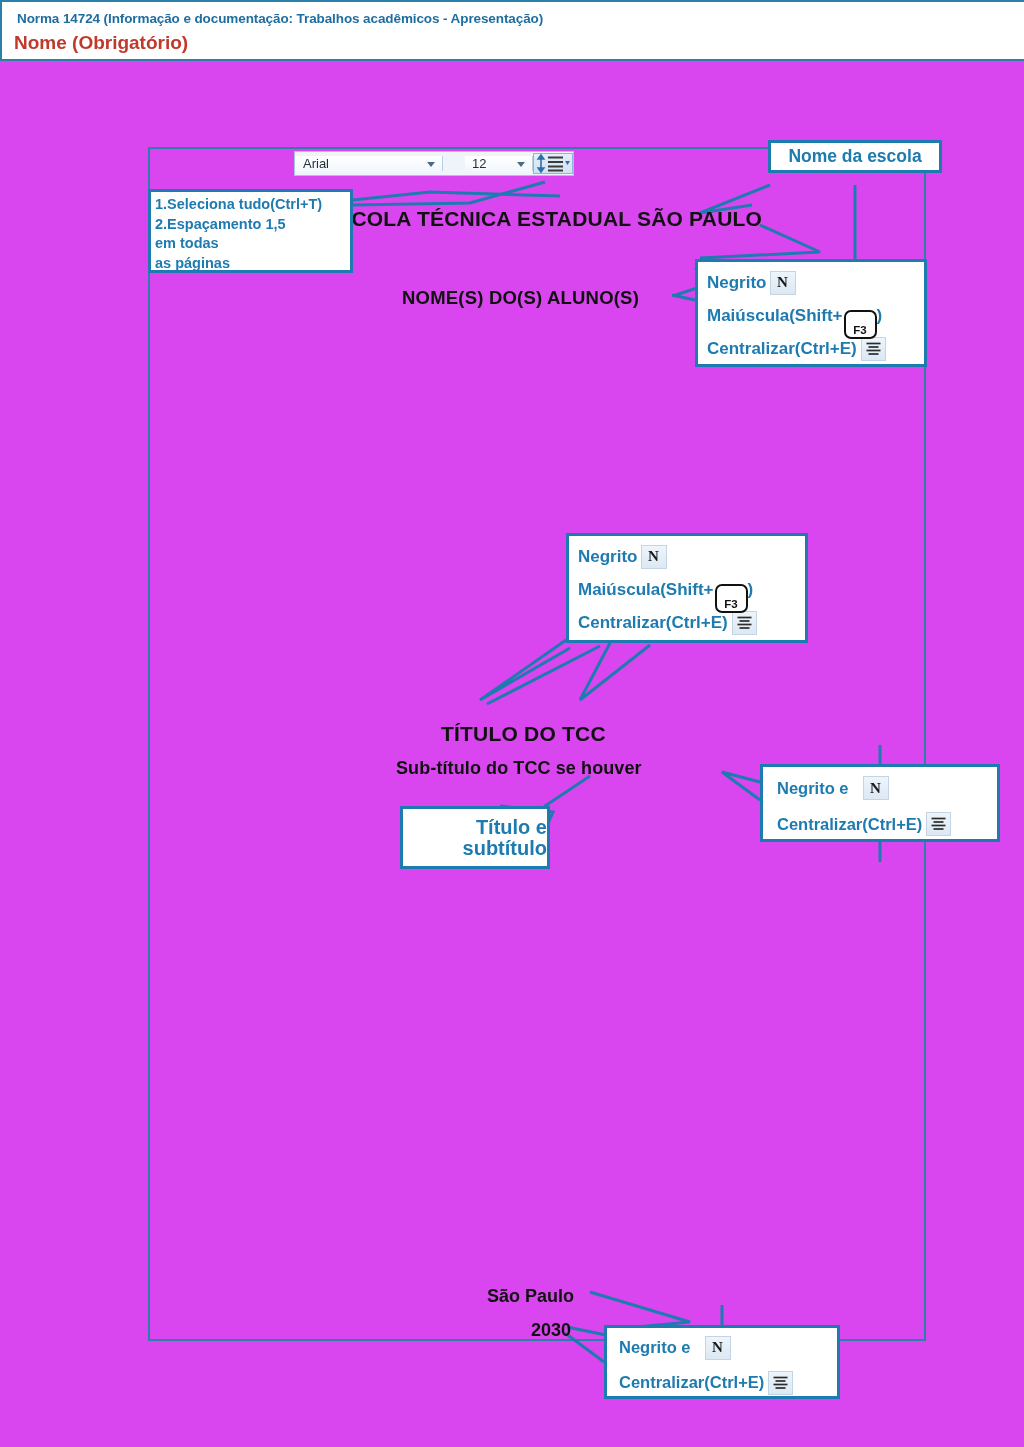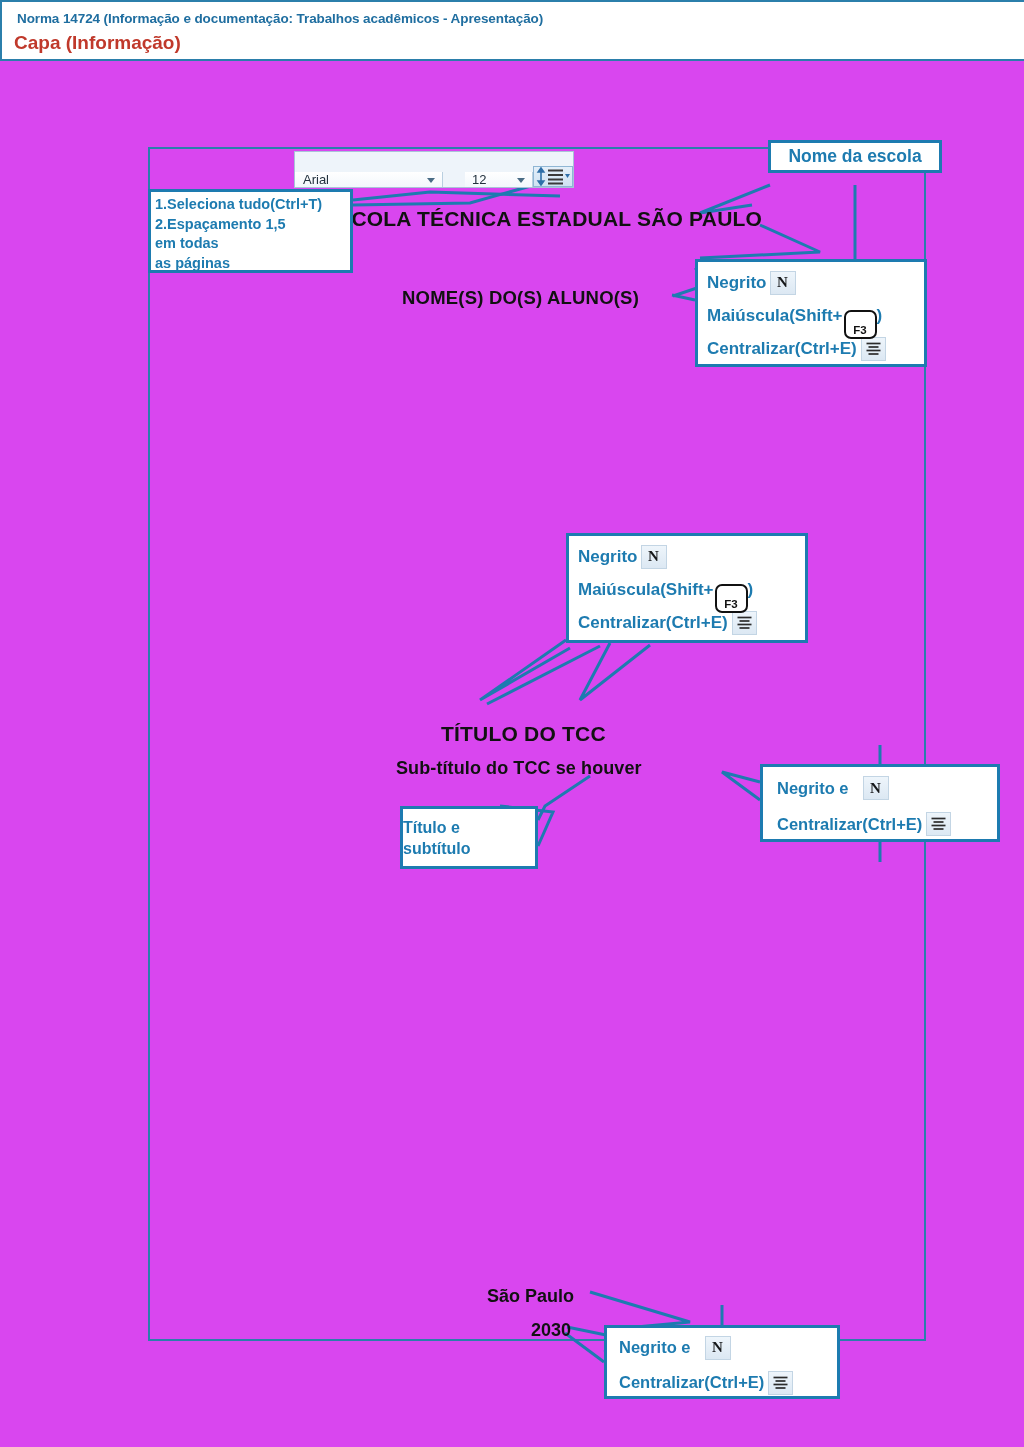--- a/index.html
+++ b/index.html
@@ -94,23 +94,23 @@
   #txt-alunos { left: 402px; top: 287px; font-size: 18.5px; letter-spacing: 0.2px; }
   #txt-titulo { left: 441px; top: 722px; font-size: 21px; letter-spacing: 0.2px; }
   #txt-subtitulo { left: 396px; top: 758px; font-size: 18px; letter-spacing: 0.1px; }
   #txt-cidade { left: 487px; top: 1286px; font-size: 18px; }
   #txt-ano { left: 531px; top: 1320px; font-size: 18px; }
 
   
   #toolbar {
     position: absolute;
     left: 294px; top: 151px;
-    height: 37px;
-    display: flex;
-    align-items: flex-end;
+    height: 25px;
+    display: flex;
+    align-items: center;
     background: #eef4fa;
     border: 1px solid #a9c3d8;
     box-sizing: border-box;
   }
   .tb-combo {
     display: flex;
     align-items: center;
     background: linear-gradient(#ffffff, #f2f7fc);
     border-right: 1px solid #b9cfe0;
     box-sizing: border-box;
@@ -201,26 +201,26 @@
     left: 604px; top: 1325px;
     width: 236px; height: 74px;
     padding: 2px 8px 0 12px;
     font-size: 16.5px;
   }
   #callout-negrito-centralizar-2 .callout-line { height: 35px; }
 
   
   #callout-titulo-subtitulo {
     left: 400px; top: 806px;
-    width: 138px; height: 63px;
+    width: 150px; height: 63px;
     display: flex;
     flex-direction: column;
-    align-items: flex-start;
-    justify-content: center;
-    font-size: 16px;
+    align-items: flex-end;
+    justify-content: center;
+    font-size: 20px;
     line-height: 21px;
   }
 
   
   .icon-bold {
     display: inline-flex;
     align-items: center;
     justify-content: center;
     width: 26px; height: 24px;
     margin: 0 3px;
@@ -264,21 +264,21 @@
 </head>
 <body>
 
 <div id="page">
 
   <div id="header-band">
     <div id="header-rule-top"></div>
     <div id="header-rule-left"></div>
     <div id="header-rule-bottom"></div>
     <div class="norma-line">Norma 14724 (Informação e documentação: Trabalhos acadêmicos  - Apresentação)</div>
-    <div class="capa-line">Capa (Informação)</div>
+    <div class="capa-line">Nome (Obrigatório)</div>
   </div>
 
   <div id="doc-frame"></div>
 
   <svg id="connectors" viewBox="0 0 1024 1447" xmlns="http://www.w3.org/2000/svg">
     <g fill="none" stroke="#1d7bb0" stroke-width="3">
 
       <path d="M 545 182 L 470 203 L 353 205"></path>
 
       <path d="M 353 200 L 430 192 L 560 196"></path>

